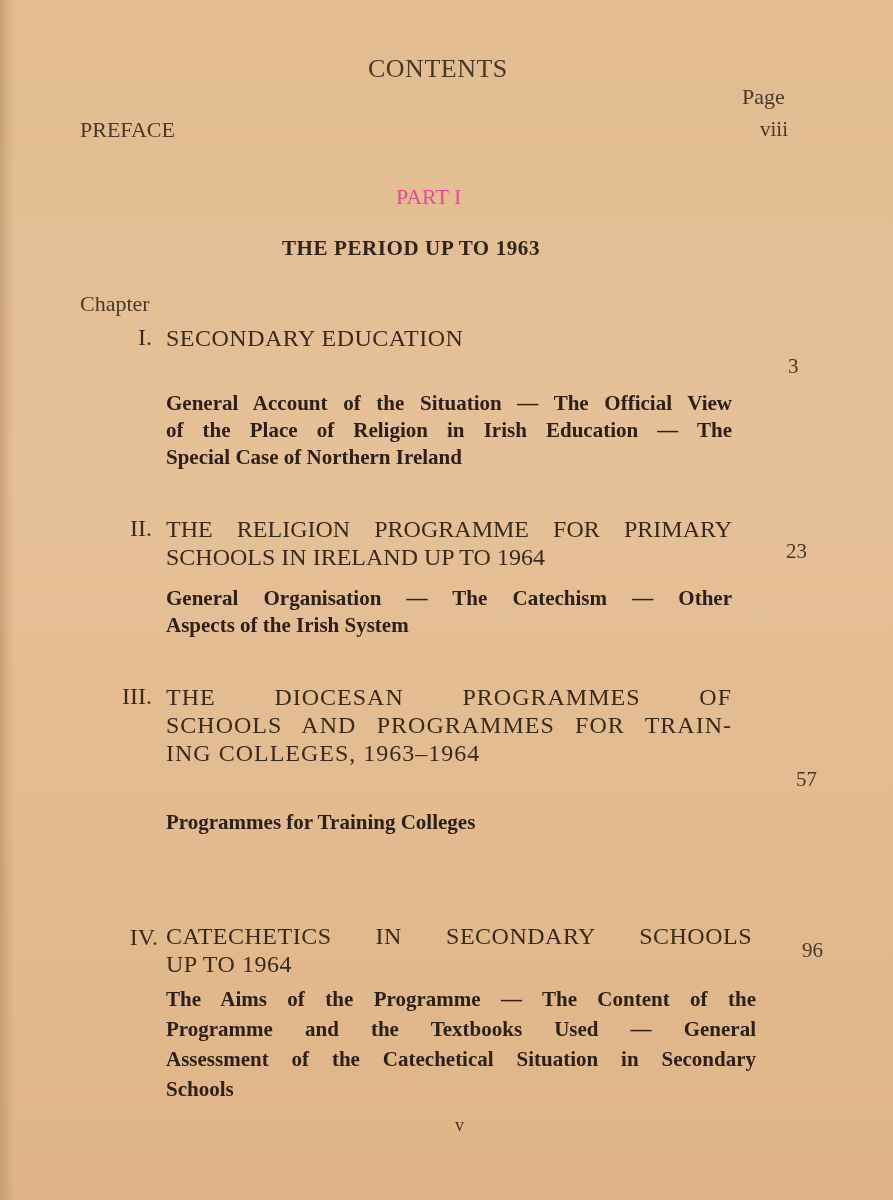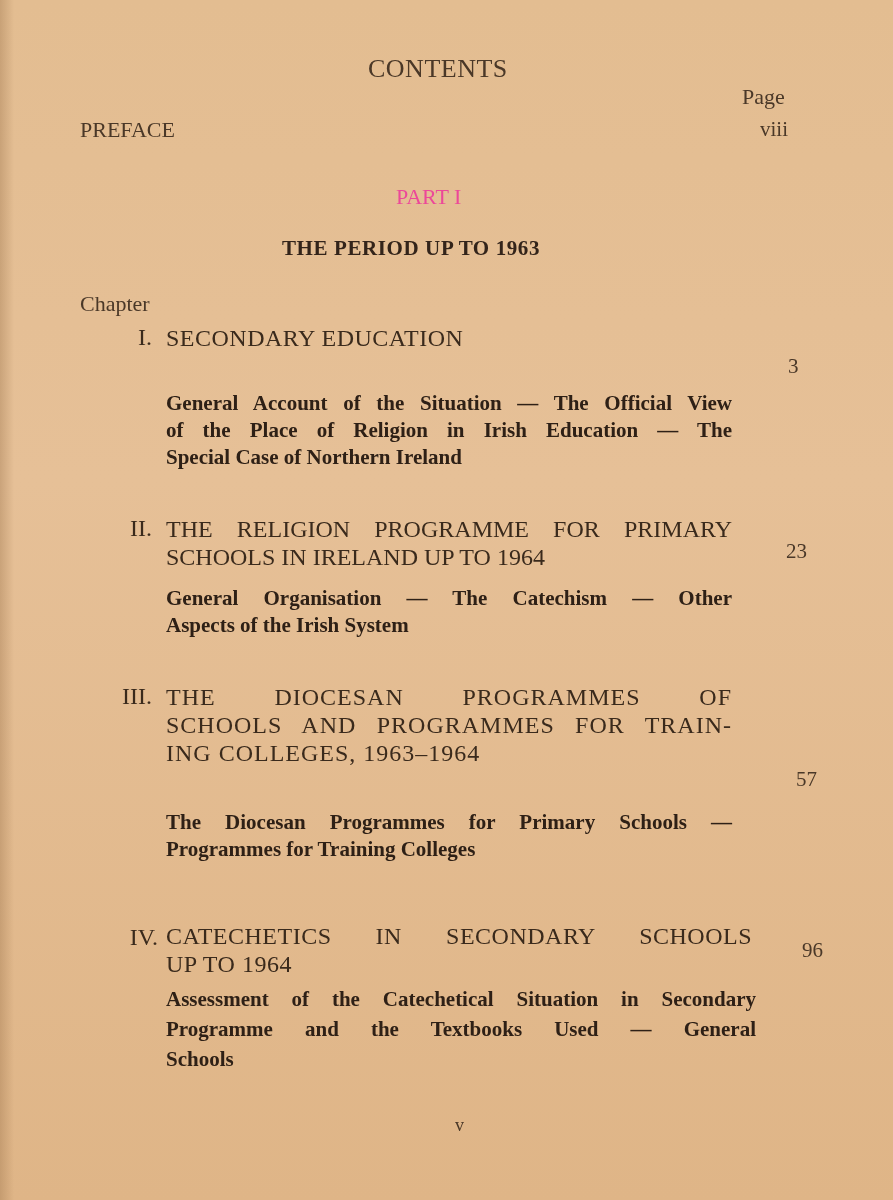--- a/index.html
+++ b/index.html
@@ -78,32 +78,32 @@
 
 <div class="chapter" style="top:683px;">
   <div class="ch-num" style="left:92px; top:0;">III.</div>
   <div class="ch-title" style="top:0; letter-spacing:1px;">
     <span class="line">THE DIOCESAN PROGRAMMES OF</span>
     <span class="line">SCHOOLS AND PROGRAMMES FOR TRAIN-</span>
     <span class="line last">ING COLLEGES, 1963–1964</span>
   </div>
   <div class="ch-page" style="left:796px; top:84px;">57</div>
   <div class="ch-summary" style="top:126px;">
-    <span class="line">The Diocesan Programmes for Primary Schools —</span>
     <span class="line last">Programmes for Training Colleges</span>
   </div>
 </div>
 
 <div class="chapter" style="top:922px;">
   <div class="ch-num" style="left:98px; top:2px;">IV.</div>
   <div class="ch-title" style="top:0; width:586px;">
     <span class="line">CATECHETICS IN SECONDARY SCHOOLS</span>
     <span class="line last">UP TO 1964</span>
   </div>
   <div class="ch-page" style="left:802px; top:16px;">96</div>
   <div class="ch-summary" style="top:62px; width:590px; line-height:30px;">
+    <span class="line">The Aims of the Programme — The Content of the</span>
+    <span class="line">Programme and the Textbooks Used — General</span>
     <span class="line">Assessment of the Catechetical Situation in Secondary</span>
-    <span class="line">Programme and the Textbooks Used — General</span>
     <span class="line last">Schools</span>
   </div>
 </div>
 
 <div class="abs folio">v</div>
 
 </body></html>

